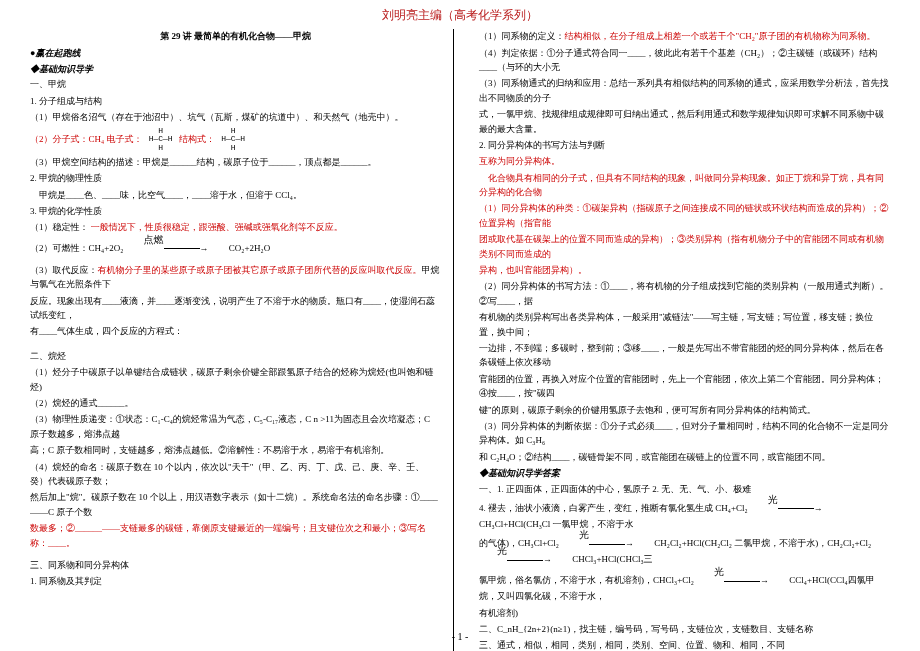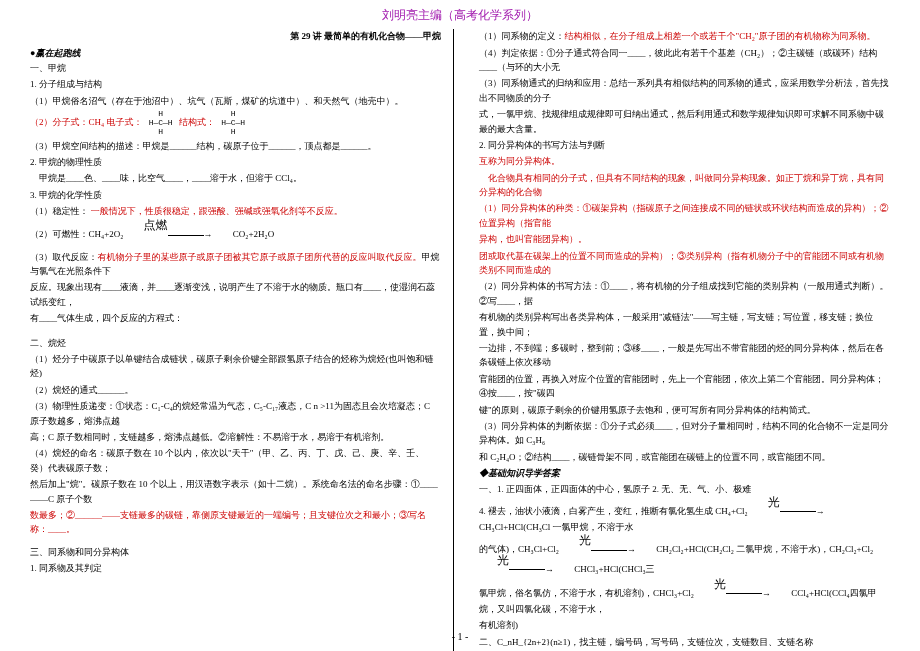--- a/index.html
+++ b/index.html
@@ -10,21 +10,21 @@
     background: #fff;
     width: 920px;
     height: 651px;
     overflow: hidden;
     position: relative;
   }
   .header {
     text-align: center;
     font-size: 12px;
     padding: 6px 0 4px 0;
-    color: #a21caf;
+    color: #b91c1c;
   }
   .columns {
     display: flex;
     padding: 0 30px;
     gap: 25px;
   }
   .col {
     flex: 1;
     min-width: 0;
   }
@@ -68,36 +68,38 @@
     position: relative;
     padding: 0 18px;
   }
   .arrow-line {
     border-bottom: 1px solid #000;
     width: 36px;
     display: inline-block;
     vertical-align: middle;
   }
   .arrow-text {
-    font-size: 12px;
+    font-size: 10px;
     position: relative;
     top: -8px;
+    font-family: Liberation Mono, monospace;
   }
   .indent { text-indent: 1em; }
 </style>
 </head>
 <body>
 
 <div class="header">刘明亮主编（高考化学系列）</div>
 
 <div class="columns">
 
   <div class="col col-left">
-    <p class="title-line" style="text-align:right;">第 29 讲   最简单的有机化合物——甲烷</p>
+    <p class="title-line" style="text-align:center;">第 29 讲   最简单的有机化合物——甲烷</p>
     <p class="section-head">●赢在起跑线</p>
+    <p class="section-head">◆基础知识导学</p>
     <p>一、甲烷</p>
     <p>1. 分子组成与结构</p>
     <p>（1）甲烷俗名沼气（存在于池沼中）、坑气（瓦斯，煤矿的坑道中）、和天然气（地壳中）。</p>
     <p>
       <span class="red">（2）分子式：</span><span class="red">CH₄</span><span class="red">  电子式：</span>
       <span class="formula">
         <span class="formula-h">H</span>
         <span class="formula-h">H—C—H</span>
         <span class="formula-h">H</span>
       </span>
@@ -148,22 +150,22 @@
     <p>
       <span>（1）同系物的定义：</span><span class="red">结构相似，在分子组成上相差一个或若干个"CH₂"原子团的有机物称为同系物。</span>
     </p>
     <p>（4）判定依据：①分子通式符合同一____，彼此此有若干个基差（CH₂）；②主碳链（或碳环）结构____（与环的大小无</p>
     <p>（3）同系物通式的归纳和应用：总结一系列具有相似结构的同系物的通式，应采用数学分析法，首先找出不同物质的分子</p>
     <p>式，一氯甲烷、找规律组成规律即可归纳出通式，然后利用通式和数学规律知识即可求解不同系物中碳最的最大含量。</p>
     <p>2. 同分异构体的书写方法与判断</p>
     <p class="red">互称为同分异构体。</p>
     <p class="red indent">化合物具有相同的分子式，但具有不同结构的现象，叫做同分异构现象。如正丁烷和异丁烷，具有同分异构的化合物</p>
     <p class="red">（1）同分异构体的种类：①碳架异构（指碳原子之间连接成不同的链状或环状结构而造成的异构）；②位置异构（指官能</p>
+    <p class="red">团或取代基在碳架上的位置不同而造成的异构）；③类别异构（指有机物分子中的官能团不同或有机物类别不同而造成的</p>
     <p class="red">异构，也叫官能团异构）。</p>
-    <p class="red">团或取代基在碳架上的位置不同而造成的异构）；③类别异构（指有机物分子中的官能团不同或有机物类别不同而造成的</p>
     <p>（2）同分异构体的书写方法：①____，将有机物的分子组成找到它能的类别异构（一般用通式判断）。②写____，据</p>
     <p>有机物的类别异构写出各类异构体，一般采用"减链法"——写主链，写支链；写位置，移支链；换位置，换中间；</p>
     <p>一边排，不到端；多碳时，整到前；③移____，一般是先写出不带官能团的烃的同分异构体，然后在各条碳链上依次移动</p>
     <p>官能团的位置，再换入对应个位置的官能团时，先上一个官能团，依次上第二个官能团。同分异构体；④按____，按"碳四</p>
     <p>键"的原则，碳原子剩余的价键用氢原子去饱和，便可写所有同分异构体的结构简式。</p>
     <p>（3）同分异构体的判断依据：①分子式必须____，但对分子量相同时，结构不同的化合物不一定是同分异构体。如 C₃H₆</p>
     <p>和 C₂H₄O；②结构____，碳链骨架不同，或官能团在碳链上的位置不同，或官能团不同。</p>
     <p class="section-head">◆基础知识导学答案</p>
     <p>一、1. 正四面体，正四面体的中心，氢原子   2. 无、无、气、小、极难</p>
     <p style="padding-top:3px;">

